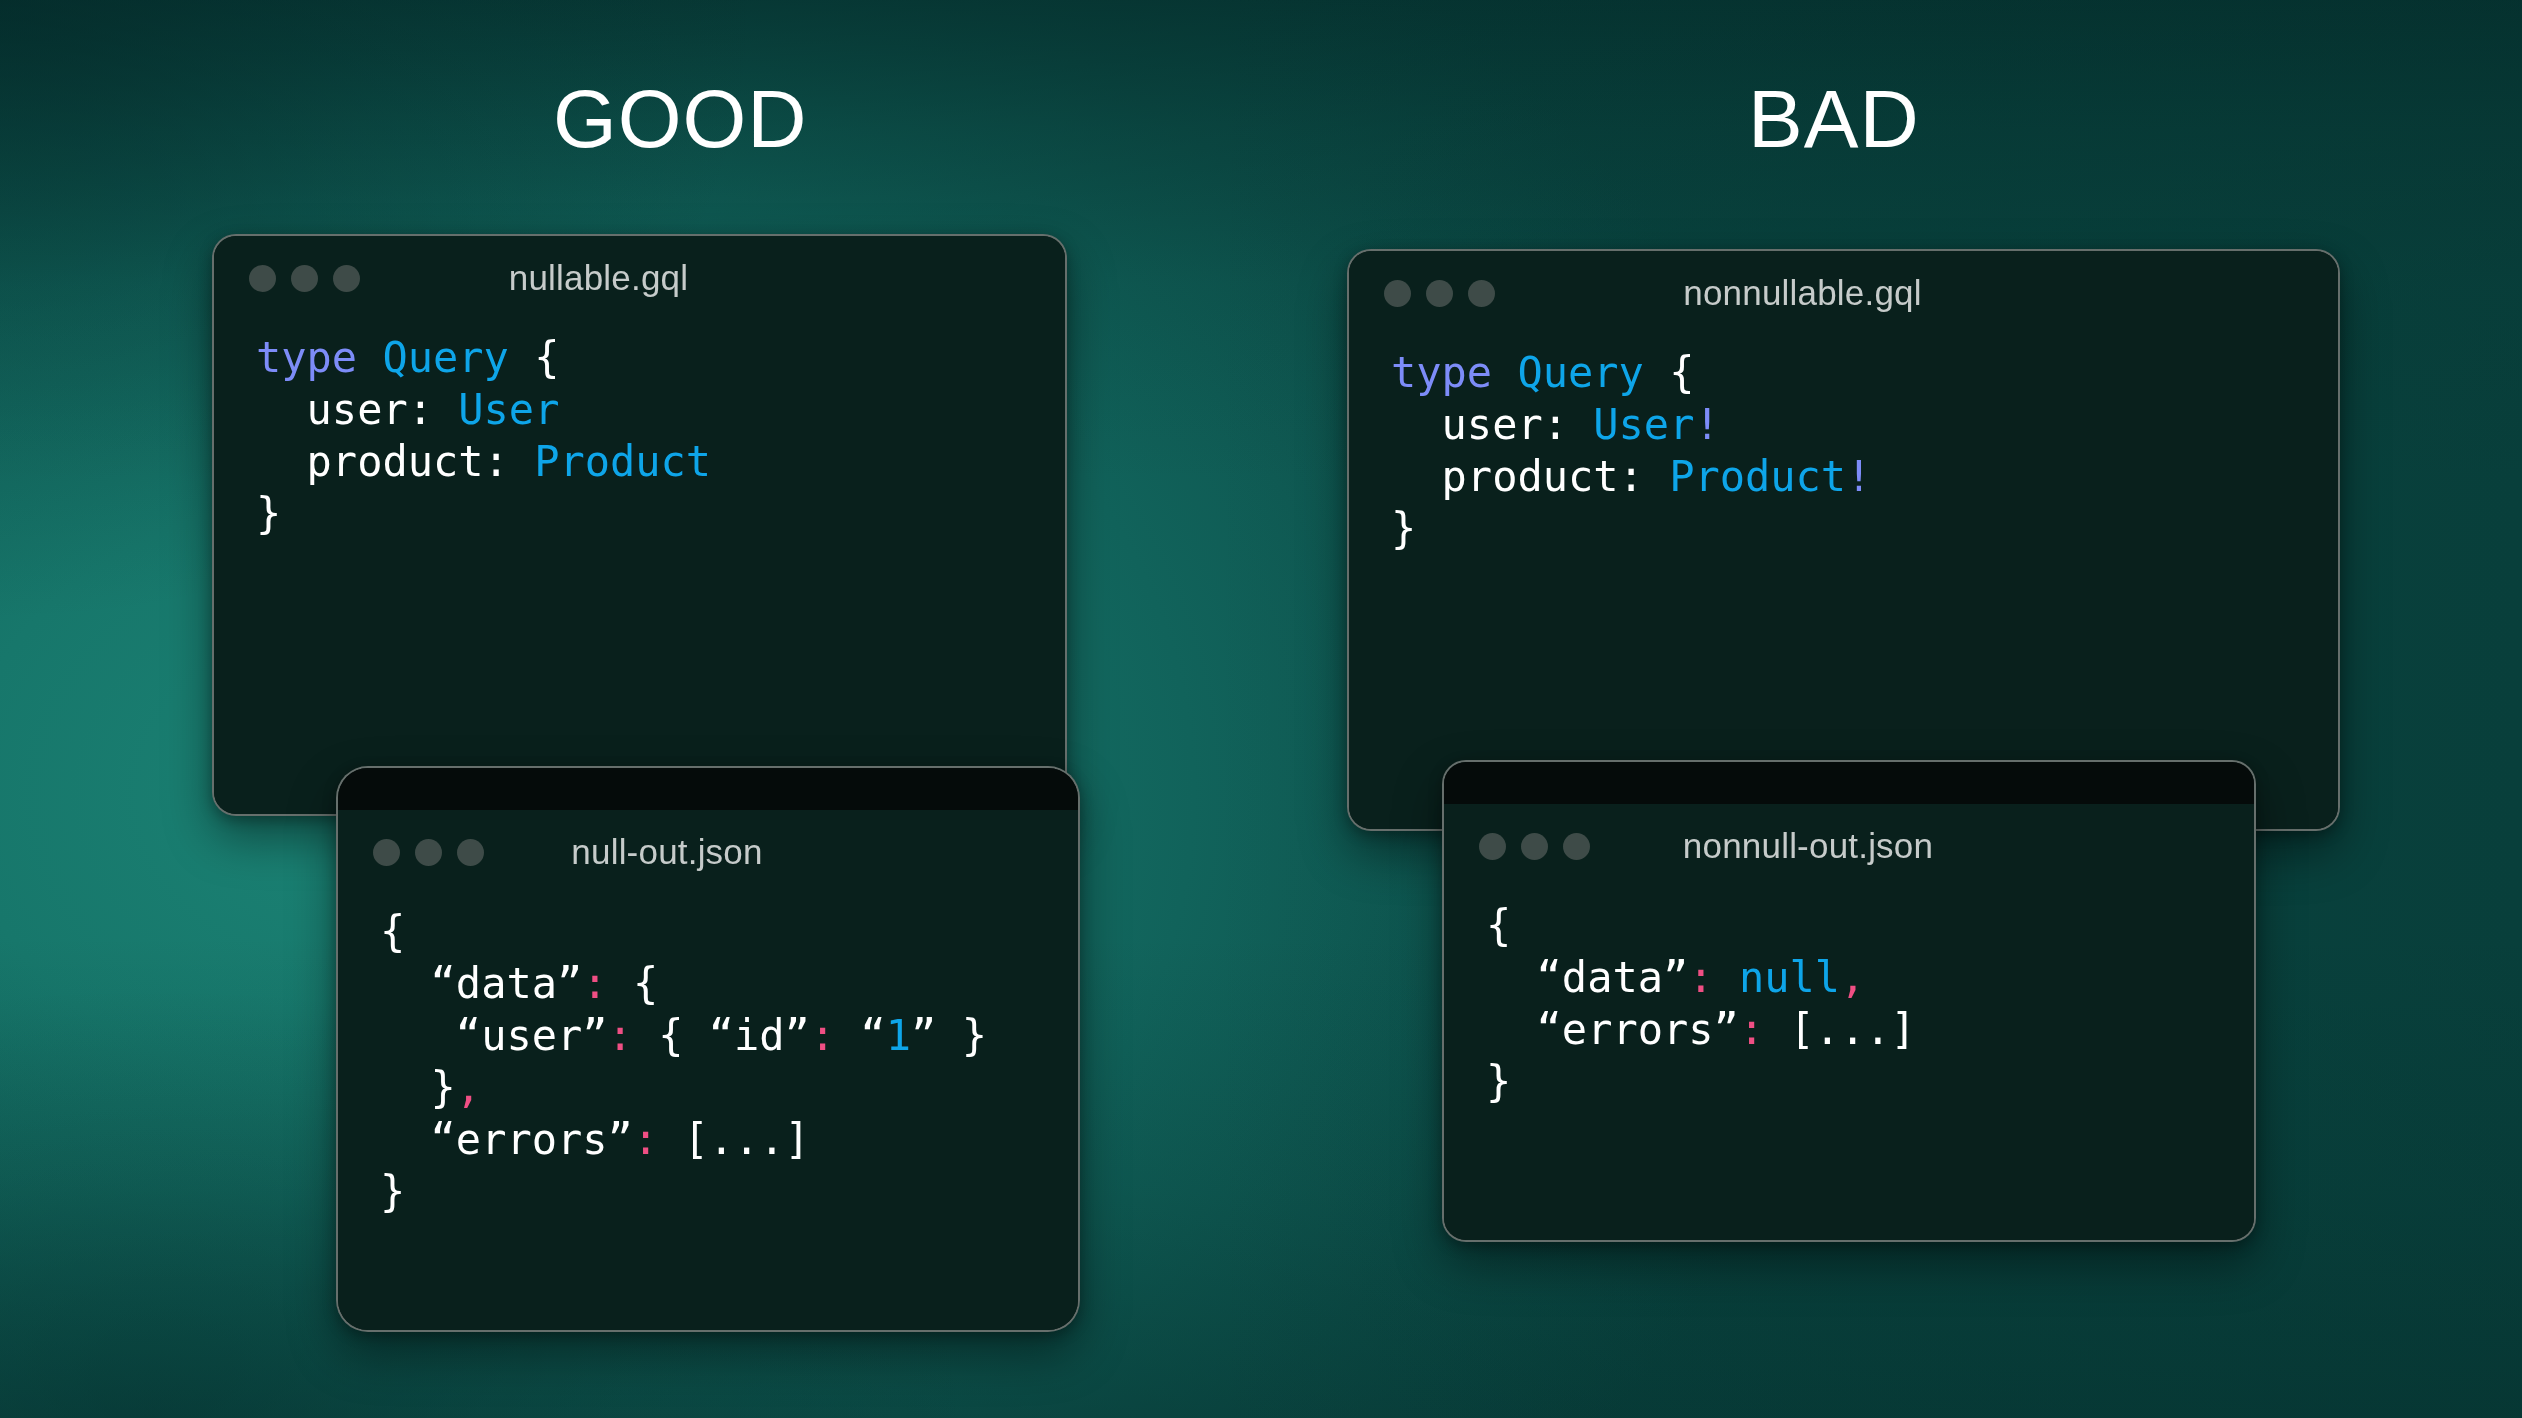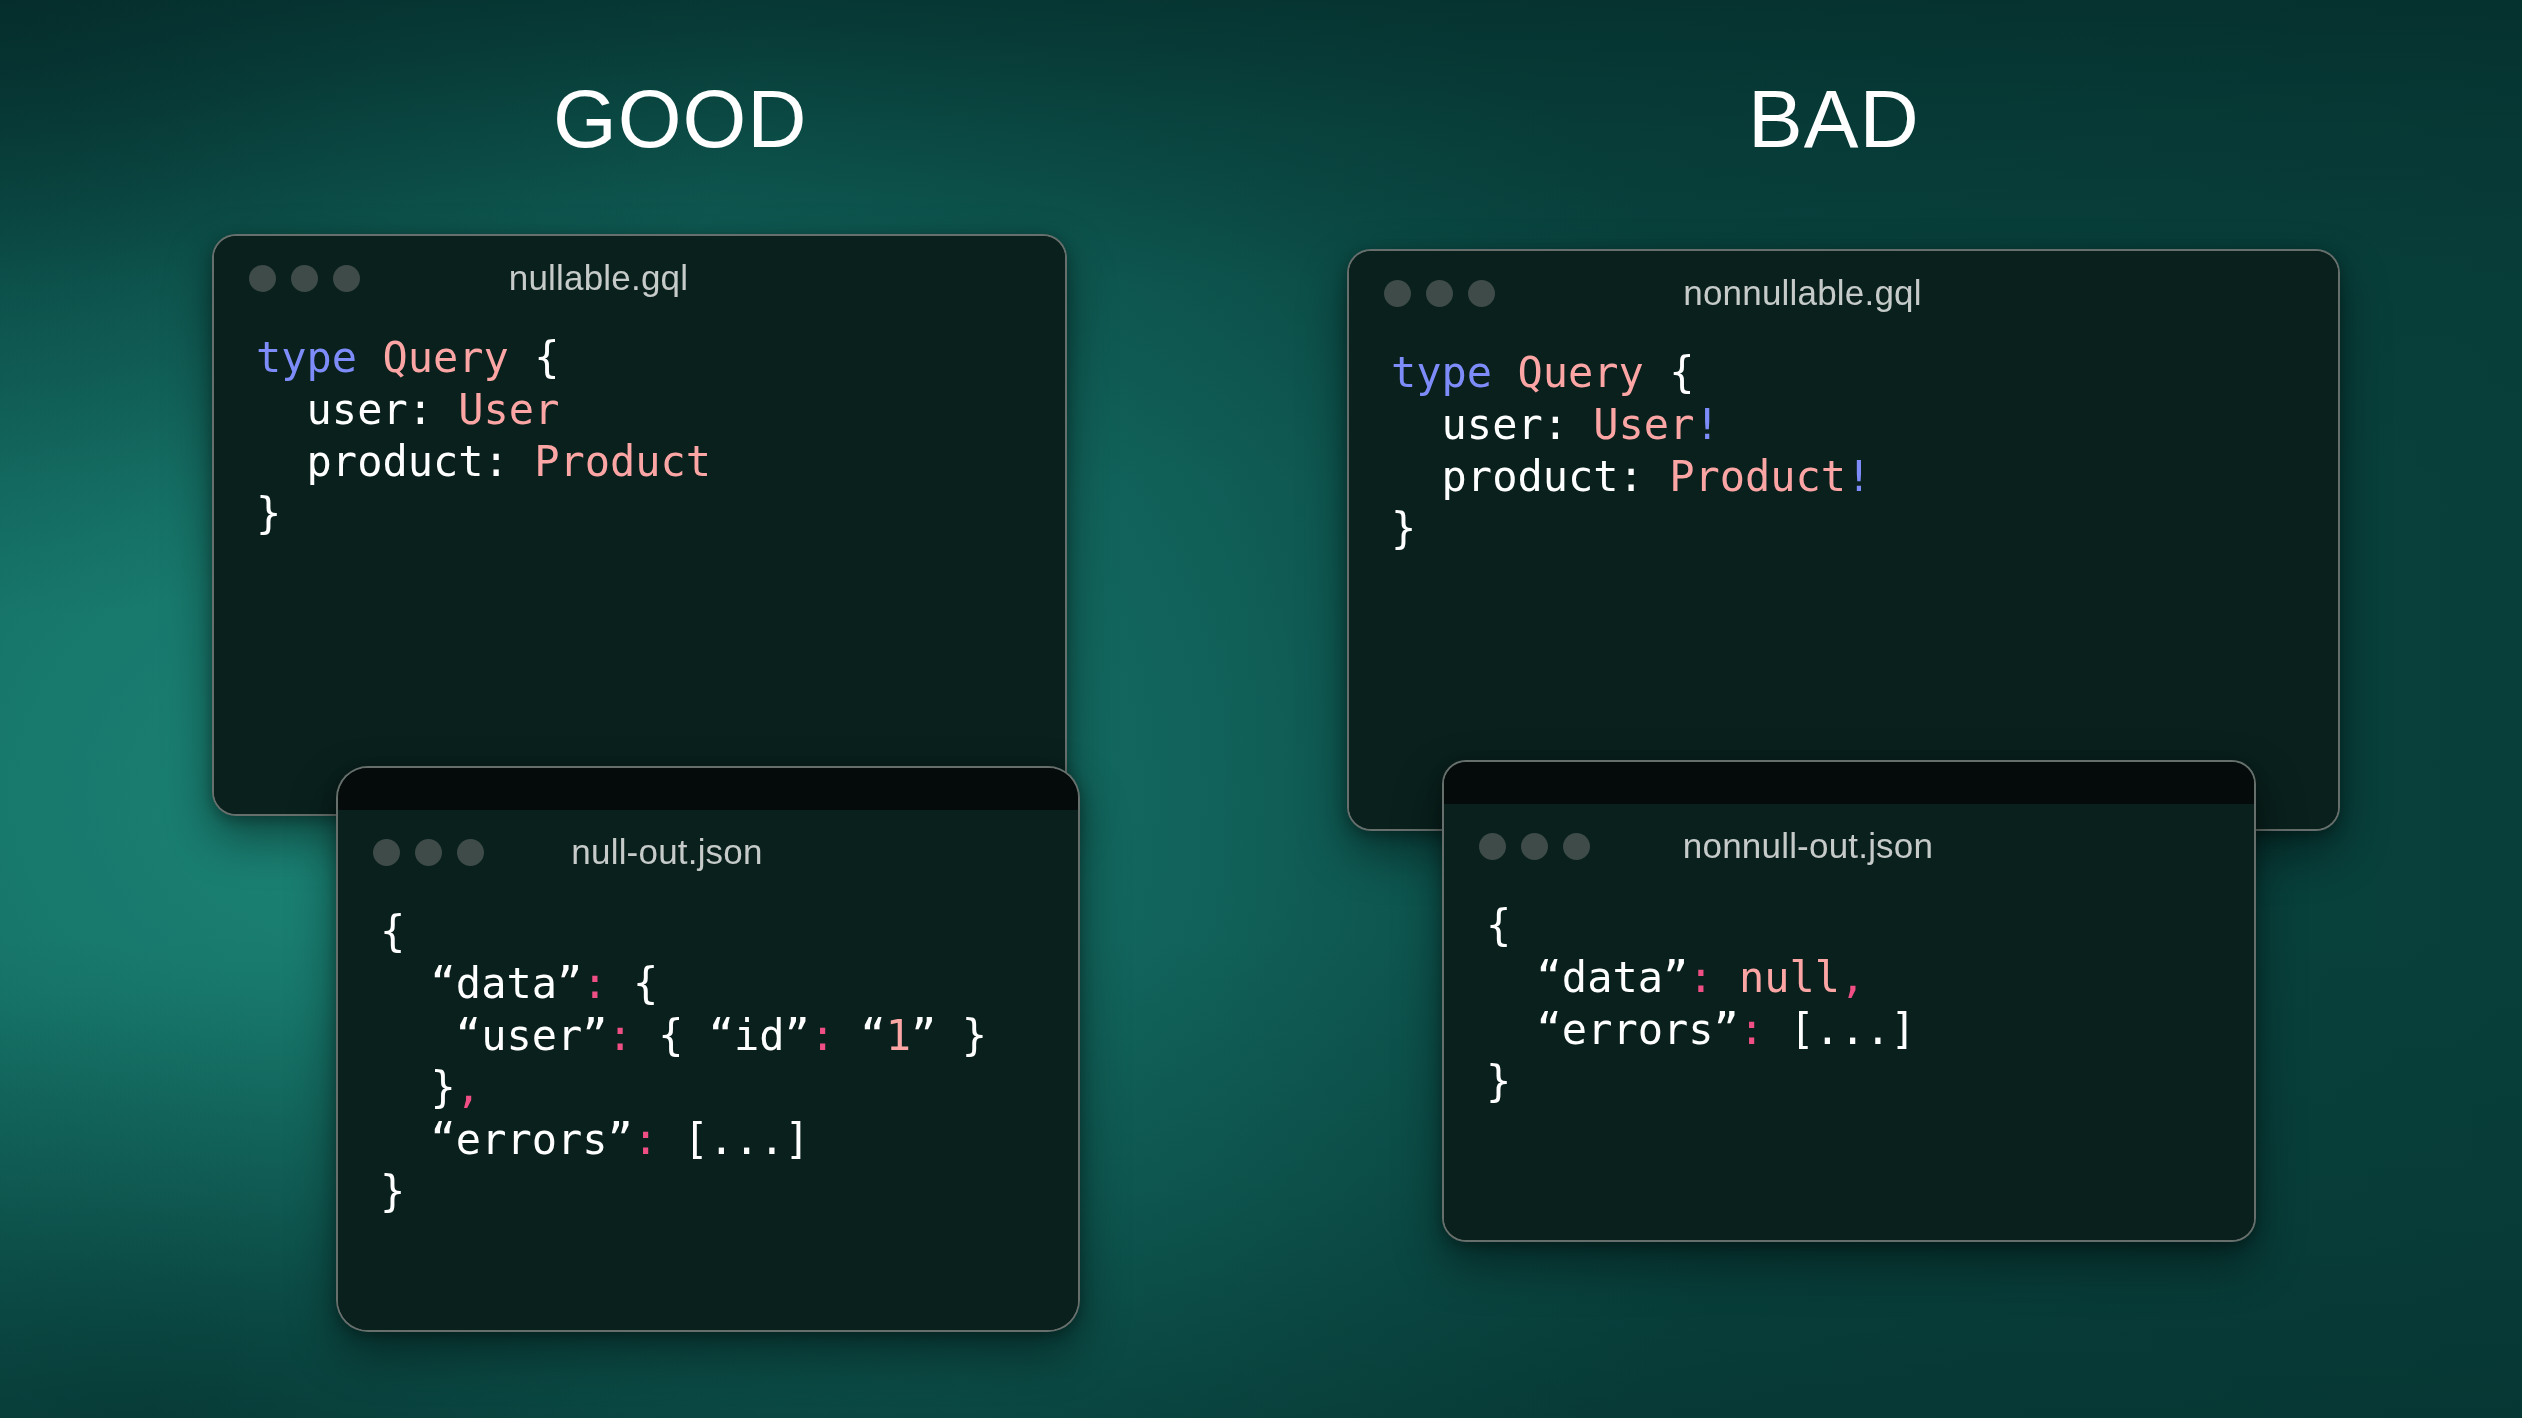--- a/index.html
+++ b/index.html
@@ -153,21 +153,21 @@
     font-size: 42px;
     line-height: 1.25;
     color: #ffffff;
     white-space: pre;
     padding-left: 42px;
     padding-top: 12px;
     -webkit-font-smoothing: antialiased;
   }
   .code .line { display: block; height: 52px; }
   .kw   { color: #7d8cf8; }   
-  .ty   { color: #fca5a5; }   
+  .ty   { color: #0ea5e9; }   
   .pn   { color: #ef4f84; }   
   .tx   { color: #ffffff; }   
 
   
   #win-nullable-gql     { left: 212px;  top: 222px;  width: 855px;  height: 582px; margin-top: 12px; }
   #win-null-out-json    { left: 336px;  top: 766px;  width: 744px;  height: 566px; border-radius: 32px; }
   #win-nonnullable-gql  { left: 1347px; top: 217px;  width: 993px;  height: 582px; margin-top: 32px; }
   #win-nonnull-out-json { left: 1442px; top: 760px;  width: 814px;  height: 482px; }
 </style>
 </head>

